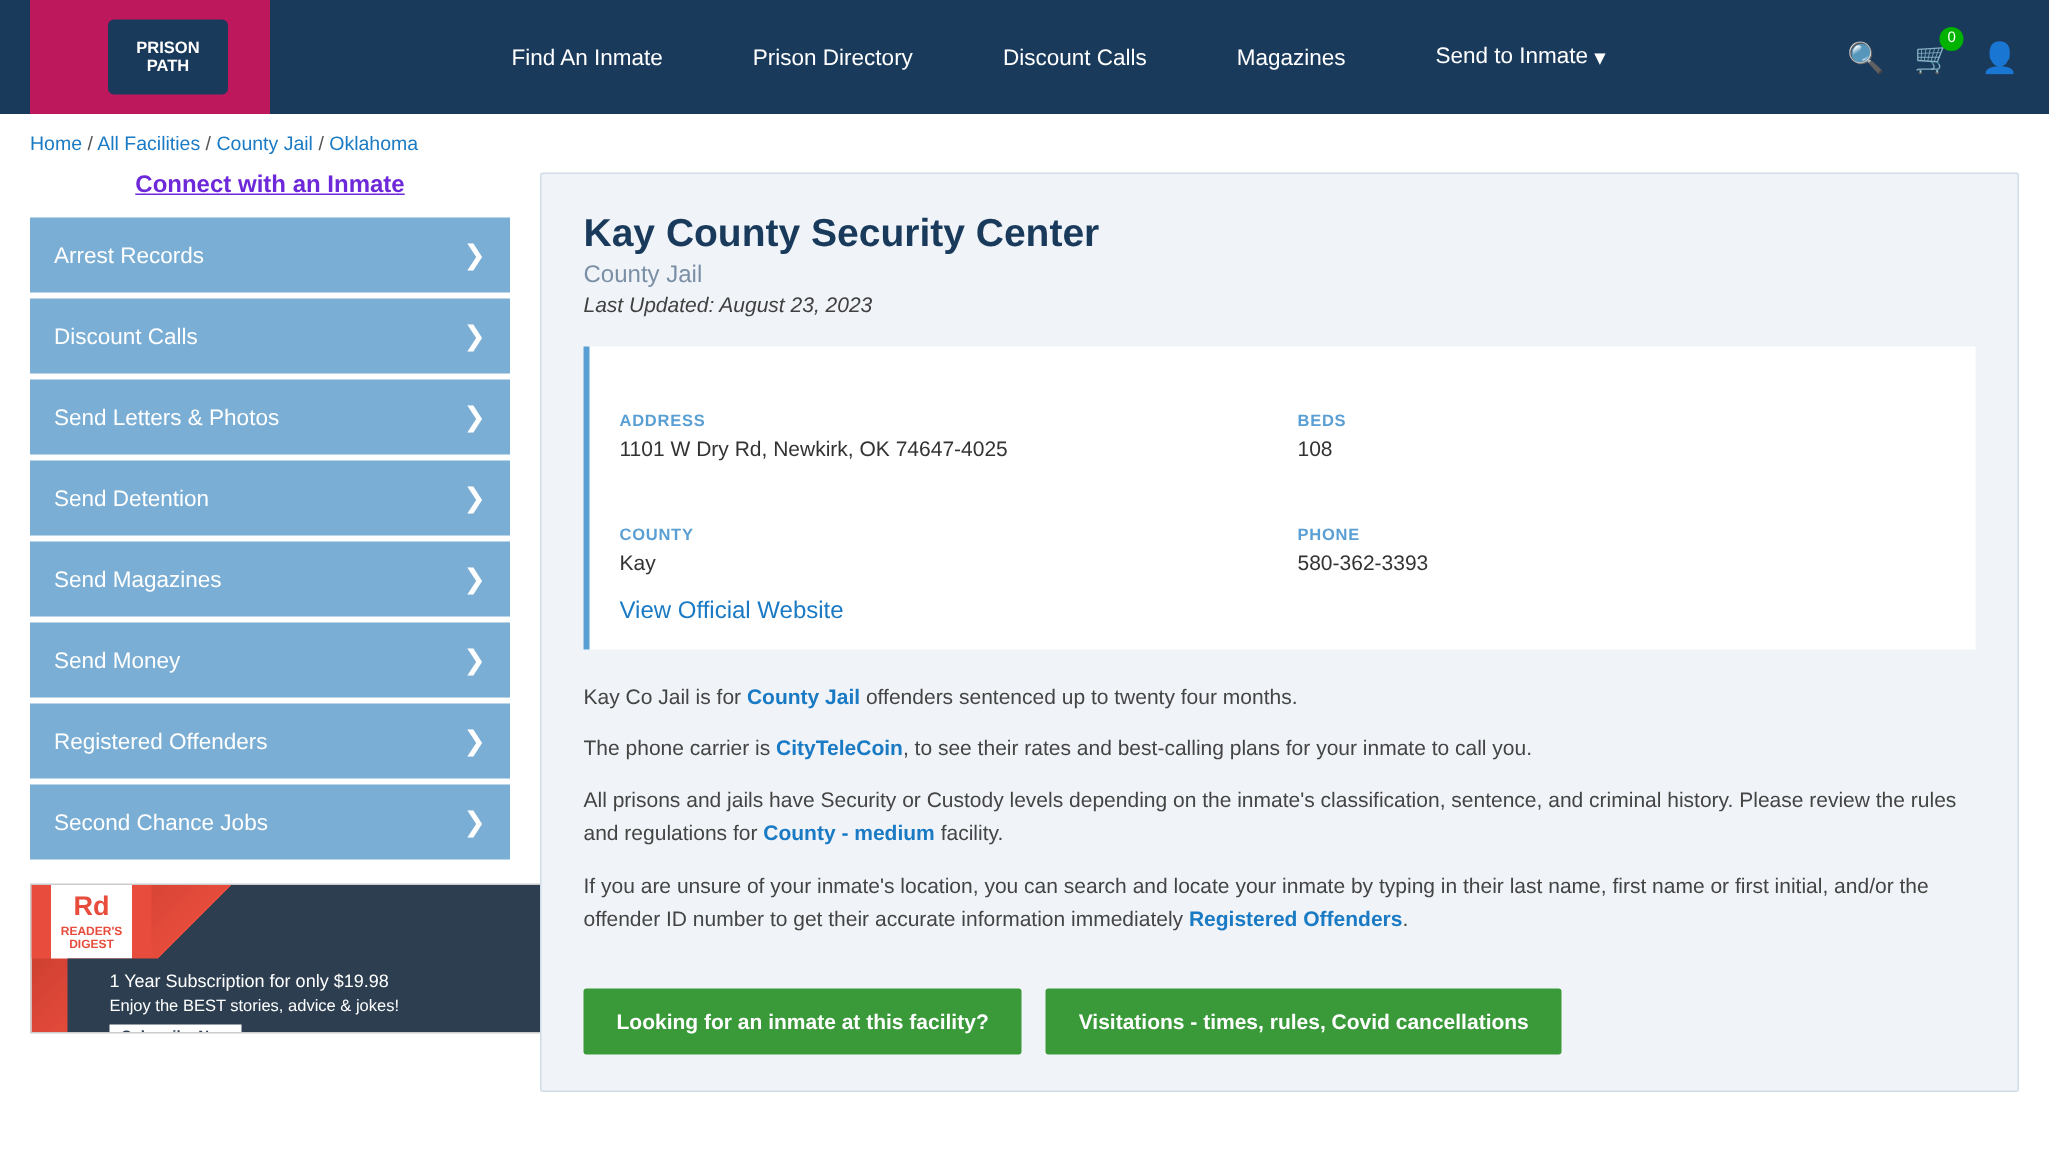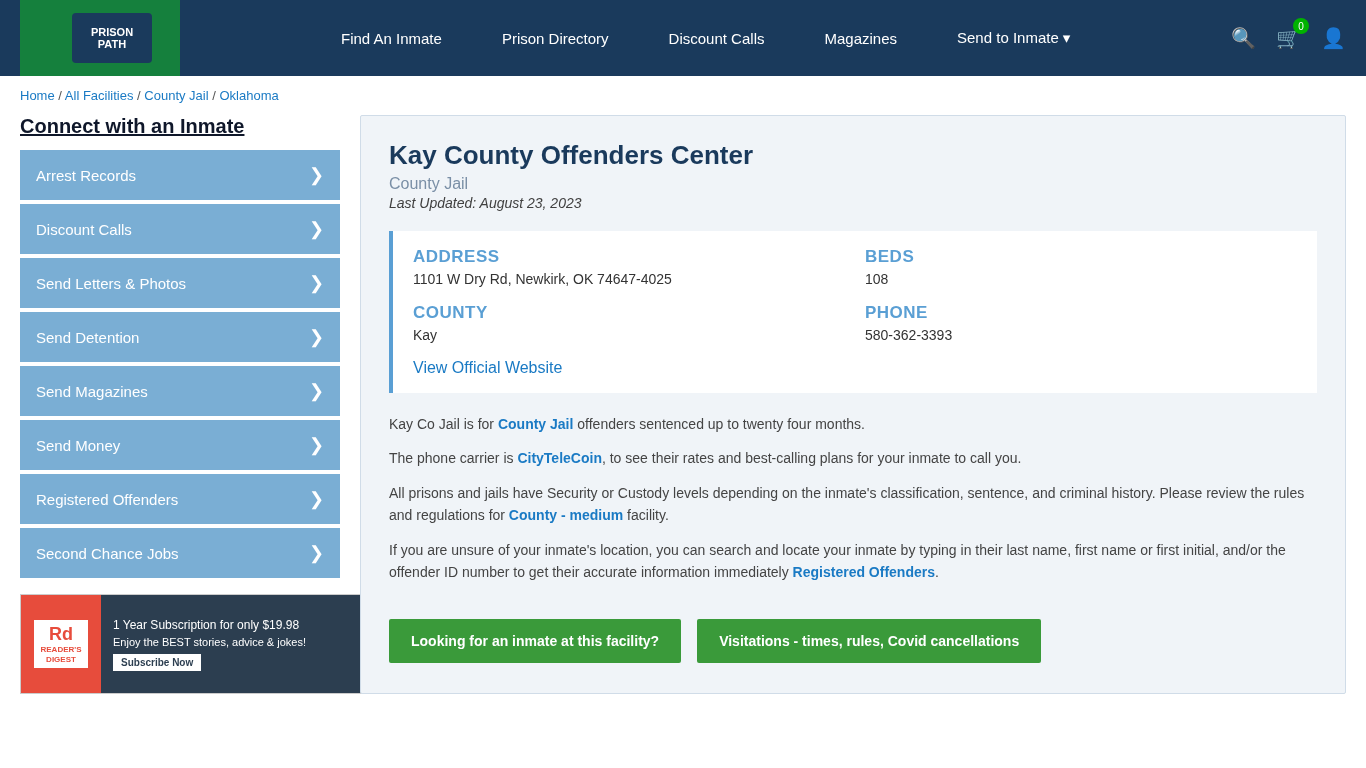--- a/index.html
+++ b/index.html
@@ -9,21 +9,21 @@
     .header {
       background: #1a3a5c;
       display: flex;
       align-items: center;
       height: 76px;
       padding: 0 20px;
     }
     .header-logo {
       width: 160px;
       height: 76px;
-      background: #15803d;
+      background: #be185d;
       display: flex;
       align-items: center;
       justify-content: center;
       flex-shrink: 0;
       margin-right: 20px;
       padding-left: 24px;
     }
     .header-logo-inner {
       width: 80px;
       height: 50px;
@@ -102,25 +102,26 @@
       padding: 0 20px 20px 20px;
       gap: 20px;
     }
 
     
     .sidebar {
       width: 320px;
       flex-shrink: 0;
     }
     .sidebar-title {
-      font-size: 20px;
+      font-size: 16px;
       font-weight: bold;
       text-decoration: underline;
       margin-bottom: 12px;
-      color: #0f172a;
+      color: #6d28d9;
+      text-align: center;
     }
     .sidebar-menu {
       display: flex;
       flex-direction: column;
       gap: 4px;
     }
     .sidebar-item {
       background: #7aaed4;
       display: flex;
       align-items: center;
@@ -136,20 +137,21 @@
       color: #fff;
     }
     .sidebar-ad {
       margin-top: 16px;
       width: 348px;
       height: 100px;
       background: linear-gradient(135deg, #c0392b 0%, #e74c3c 30%, #2c3e50 30%);
       display: flex;
       overflow: hidden;
       border: 1px solid #ccc;
+      flex-direction: column;
     }
     .sidebar-ad-left {
       background: #e74c3c;
       width: 80px;
       height: 100%;
       display: flex;
       align-items: center;
       justify-content: center;
       flex-direction: column;
     }
@@ -162,22 +164,23 @@
       text-align: center;
       line-height: 1.2;
     }
     .sidebar-ad-right {
       background: #2c3e50;
       flex: 1;
       height: 100%;
       display: flex;
       flex-direction: column;
       justify-content: center;
-      padding: 8px 12px;
-      color: #fff;
+      padding: 8px 28px;
+      color: #fff;
+      margin-left: 24px;
     }
     .sidebar-ad-right .ad-title {
       font-size: 12px;
       margin-bottom: 4px;
     }
     .sidebar-ad-right .ad-sub {
       font-size: 11px;
       margin-bottom: 6px;
     }
     .sidebar-ad-btn {
@@ -221,26 +224,27 @@
       padding: 16px 20px;
       margin-bottom: 20px;
       display: grid;
       grid-template-columns: 1fr 1fr;
       grid-template-rows: auto auto;
       gap: 16px 20px;
       background: #fff;
     }
     .info-cell {}
     .info-label {
-      font-size: 17px;
+      font-size: 11px;
       font-weight: bold;
       color: #5a9fd4;
       text-transform: uppercase;
       letter-spacing: 0.5px;
       margin-bottom: 4px;
+      margin-top: 28px;
     }
     .info-value {
       font-size: 14px;
       color: #333;
     }
     .info-link {
       color: #1a7ac4;
       text-decoration: none;
       font-size: 16px;
     }
@@ -359,21 +363,21 @@
       </div>
       <div class="sidebar-ad-right">
         <div class="ad-title">1 Year Subscription for only $19.98</div>
         <div class="ad-sub">Enjoy the BEST stories, advice &amp; jokes!</div>
         <button class="sidebar-ad-btn">Subscribe Now</button>
       </div>
     </div>
   </aside>
 
   <main class="content">
-    <h1 class="facility-name">Kay County Offenders Center</h1>
+    <h1 class="facility-name">Kay County Security Center</h1>
     <div class="facility-type">County Jail</div>
     <div class="facility-updated">Last Updated: August 23, 2023</div>
 
     <div class="info-grid">
       <div class="info-cell">
         <div class="info-label">ADDRESS</div>
         <div class="info-value">1101 W Dry Rd, Newkirk, OK 74647-4025</div>
       </div>
       <div class="info-cell">
         <div class="info-label">BEDS</div>

